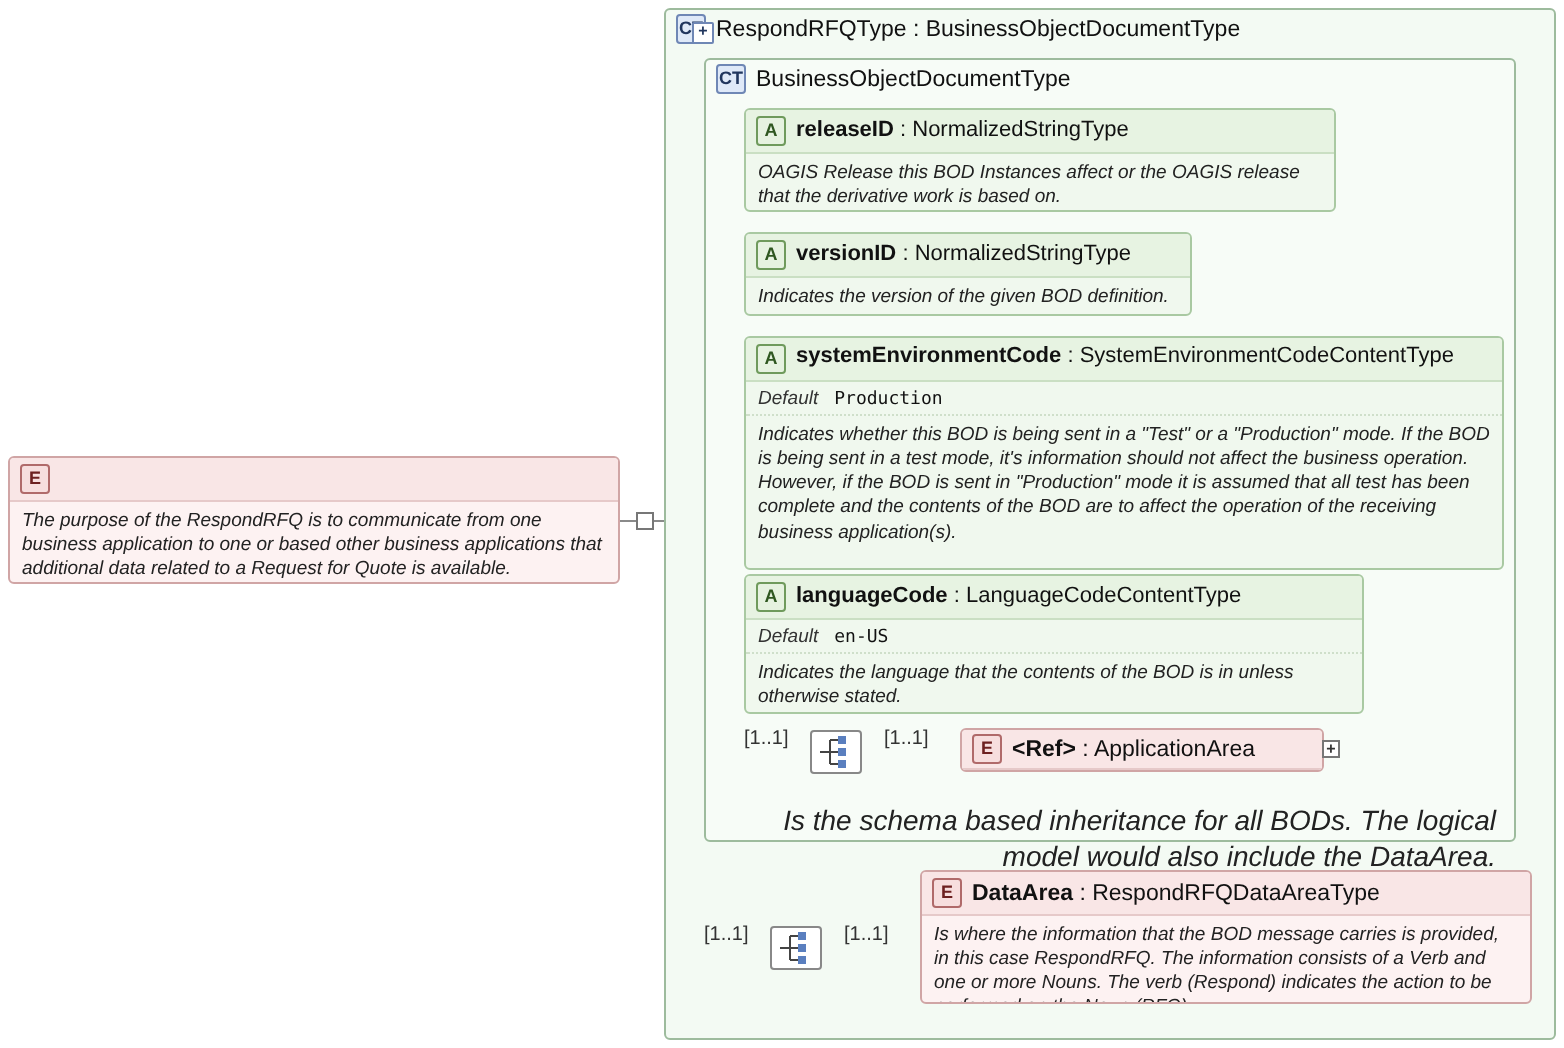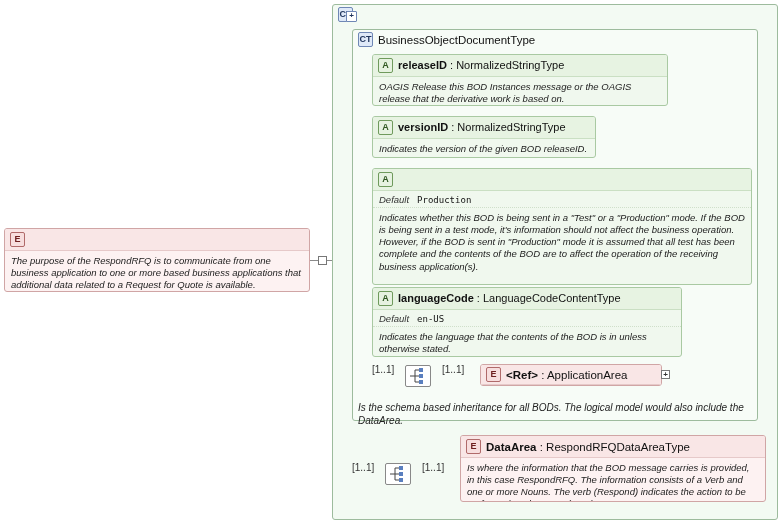--- a/index.html
+++ b/index.html
@@ -182,23 +182,24 @@
     position: absolute;
     font-size: 10px;
     color: #333;
     white-space: nowrap;
   }
 
   
   .note {
     position: absolute;
     font-style: italic;
-    font-size: 10px;
+    font-size: 14px;
     line-height: 1.3;
     color: #222;
+    text-align: right;
   }
 
   
   .ln {
     position: absolute;
     background: #8a8a8a;
   }
   .ln.h { height: 1px; }
   .ln.v { width: 1px; }
 
@@ -247,57 +248,67 @@
   <div class="ln h" style="left:343px; top:260px; width:9px;"></div>
   <div class="ln h" style="left:343px; top:474px; width:42px;"></div>
   <div class="ln h" style="left:411px; top:474px; width:49px;"></div>
 
   <div class="box ct-outer">
     <div class="hdr">
       <span class="badge badge-ct">
         <span>CT</span>
         <span class="plus">+</span>
       </span>
+      <span class="title">
+        <span>RespondRFQType</span>
+        <span>:</span>
+        <span>BusinessObjectDocumentType</span>
+      </span>
     </div>
   </div>
 
   <div class="box ct-inner">
     <div class="hdr">
       <span class="badge badge-ct2">CT</span>
       <span class="title">BusinessObjectDocumentType</span>
     </div>
   </div>
 
   <div class="box attr" style="left:372px; top:54px; width:296px; height:52px;">
     <div class="hdr">
       <span class="badge badge-a">A</span>
       <span class="title">
         <b>releaseID</b>
         <span>:</span>
         <span>NormalizedStringType</span>
       </span>
     </div>
-    <div class="desc">OAGIS Release this BOD Instances message or the OAGIS release that the derivative work is based on.</div>
+    <div class="desc">OAGIS Release this BOD Instances affect or the OAGIS release that the derivative work is based on.</div>
   </div>
 
   <div class="box attr" style="left:372px; top:116px; width:224px; height:42px;">
     <div class="hdr">
       <span class="badge badge-a">A</span>
       <span class="title">
         <b>versionID</b>
         <span>:</span>
         <span>NormalizedStringType</span>
       </span>
     </div>
-    <div class="desc">Indicates the version of the given BOD releaseID.</div>
+    <div class="desc">Indicates the version of the given BOD definition.</div>
   </div>
 
   <div class="box attr" style="left:372px; top:168px; width:380px; height:117px;">
     <div class="hdr" style="align-items:flex-start;">
       <span class="badge badge-a">A</span>
+      <span class="title">
+        <b>systemEnvironmentCode</b>
+        <span>:</span>
+        <span>SystemEnvironmentCodeContentType</span>
+      </span>
     </div>
     <div class="default-row">
       <span class="k">Default</span>
       <span class="v">Production</span>
     </div>
     <div class="desc">Indicates whether this BOD is being sent in a "Test" or a "Production" mode. If the BOD is being sent in a test mode, it's information should not affect the business operation. However, if the BOD is sent in "Production" mode it is assumed that all test has been complete and the contents of the BOD are to affect the operation of the receiving business application(s).</div>
   </div>
 
   <div class="box attr" style="left:372px; top:287px; width:310px; height:70px;">
     <div class="hdr">
@@ -368,16 +379,16 @@
         <span>RespondRFQDataAreaType</span>
       </span>
     </div>
     <div class="desc">Is where the information that the BOD message carries is provided, in this case RespondRFQ. The information consists of a Verb and one or more Nouns. The verb (Respond) indicates the action to be performed on the Noun (RFQ).</div>
   </div>
 
   <div class="box elem root-elem">
     <div class="hdr">
       <span class="badge badge-e">E</span>
     </div>
-    <div class="desc">The purpose of the RespondRFQ is to communicate from one business application to one or more based business applications that additional data related to a Request for Quote is available.</div>
+    <div class="desc">The purpose of the RespondRFQ is to communicate from one business application to one or based other business applications that additional data related to a Request for Quote is available.</div>
   </div>
 
 </div>
 
 </body></html>

